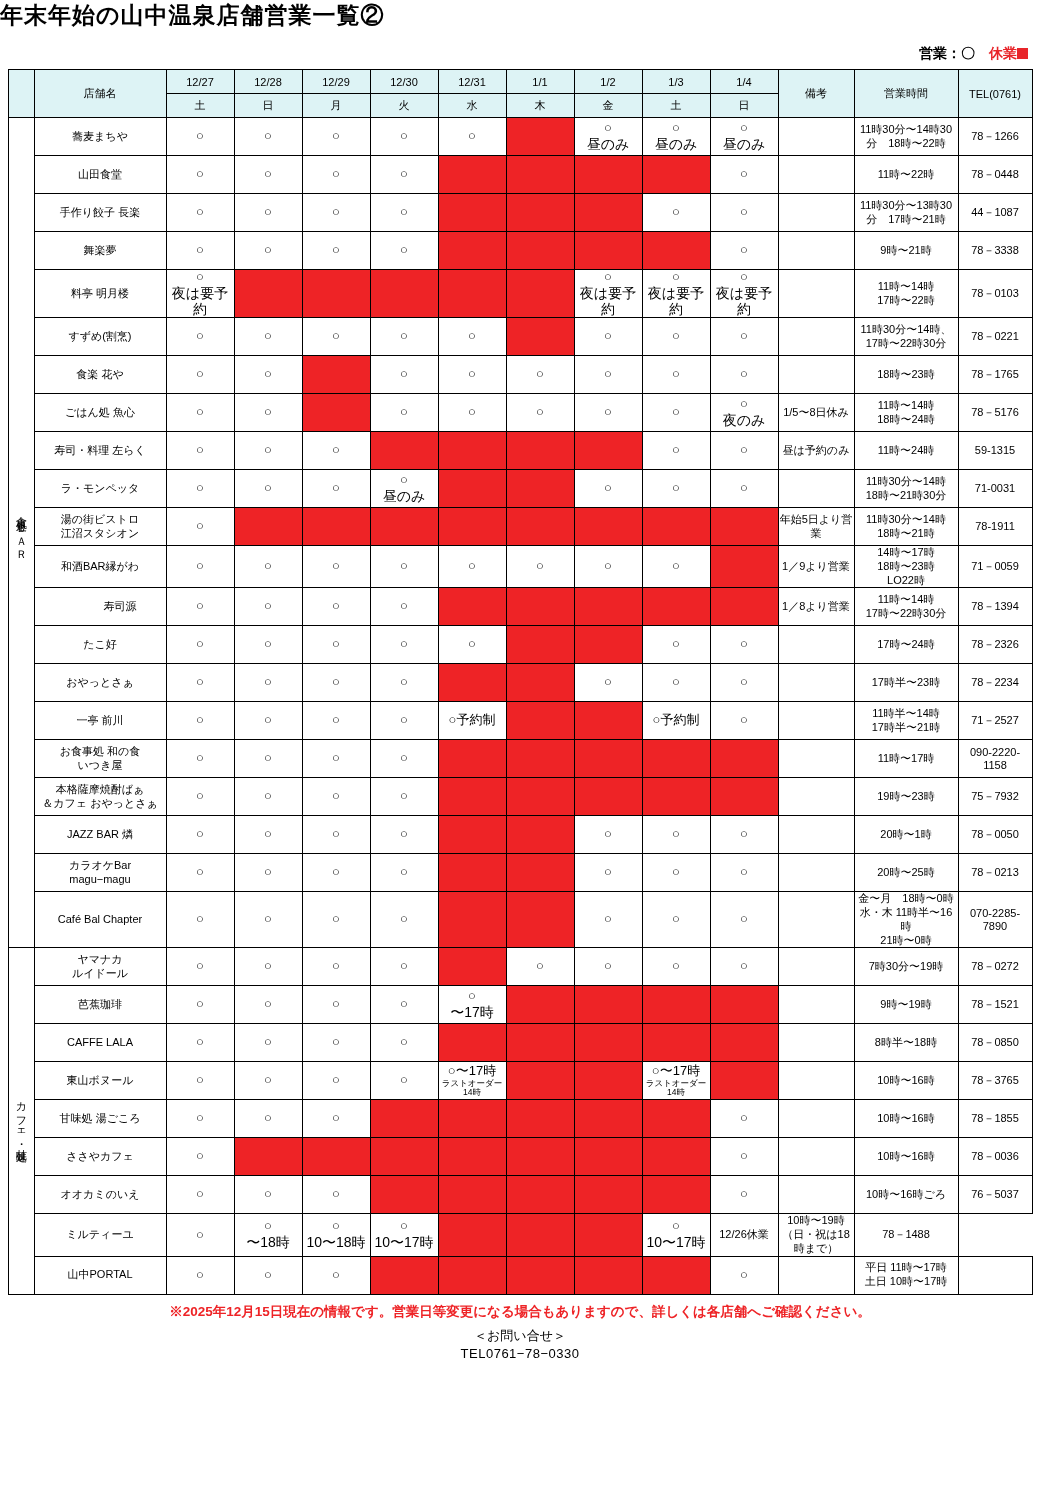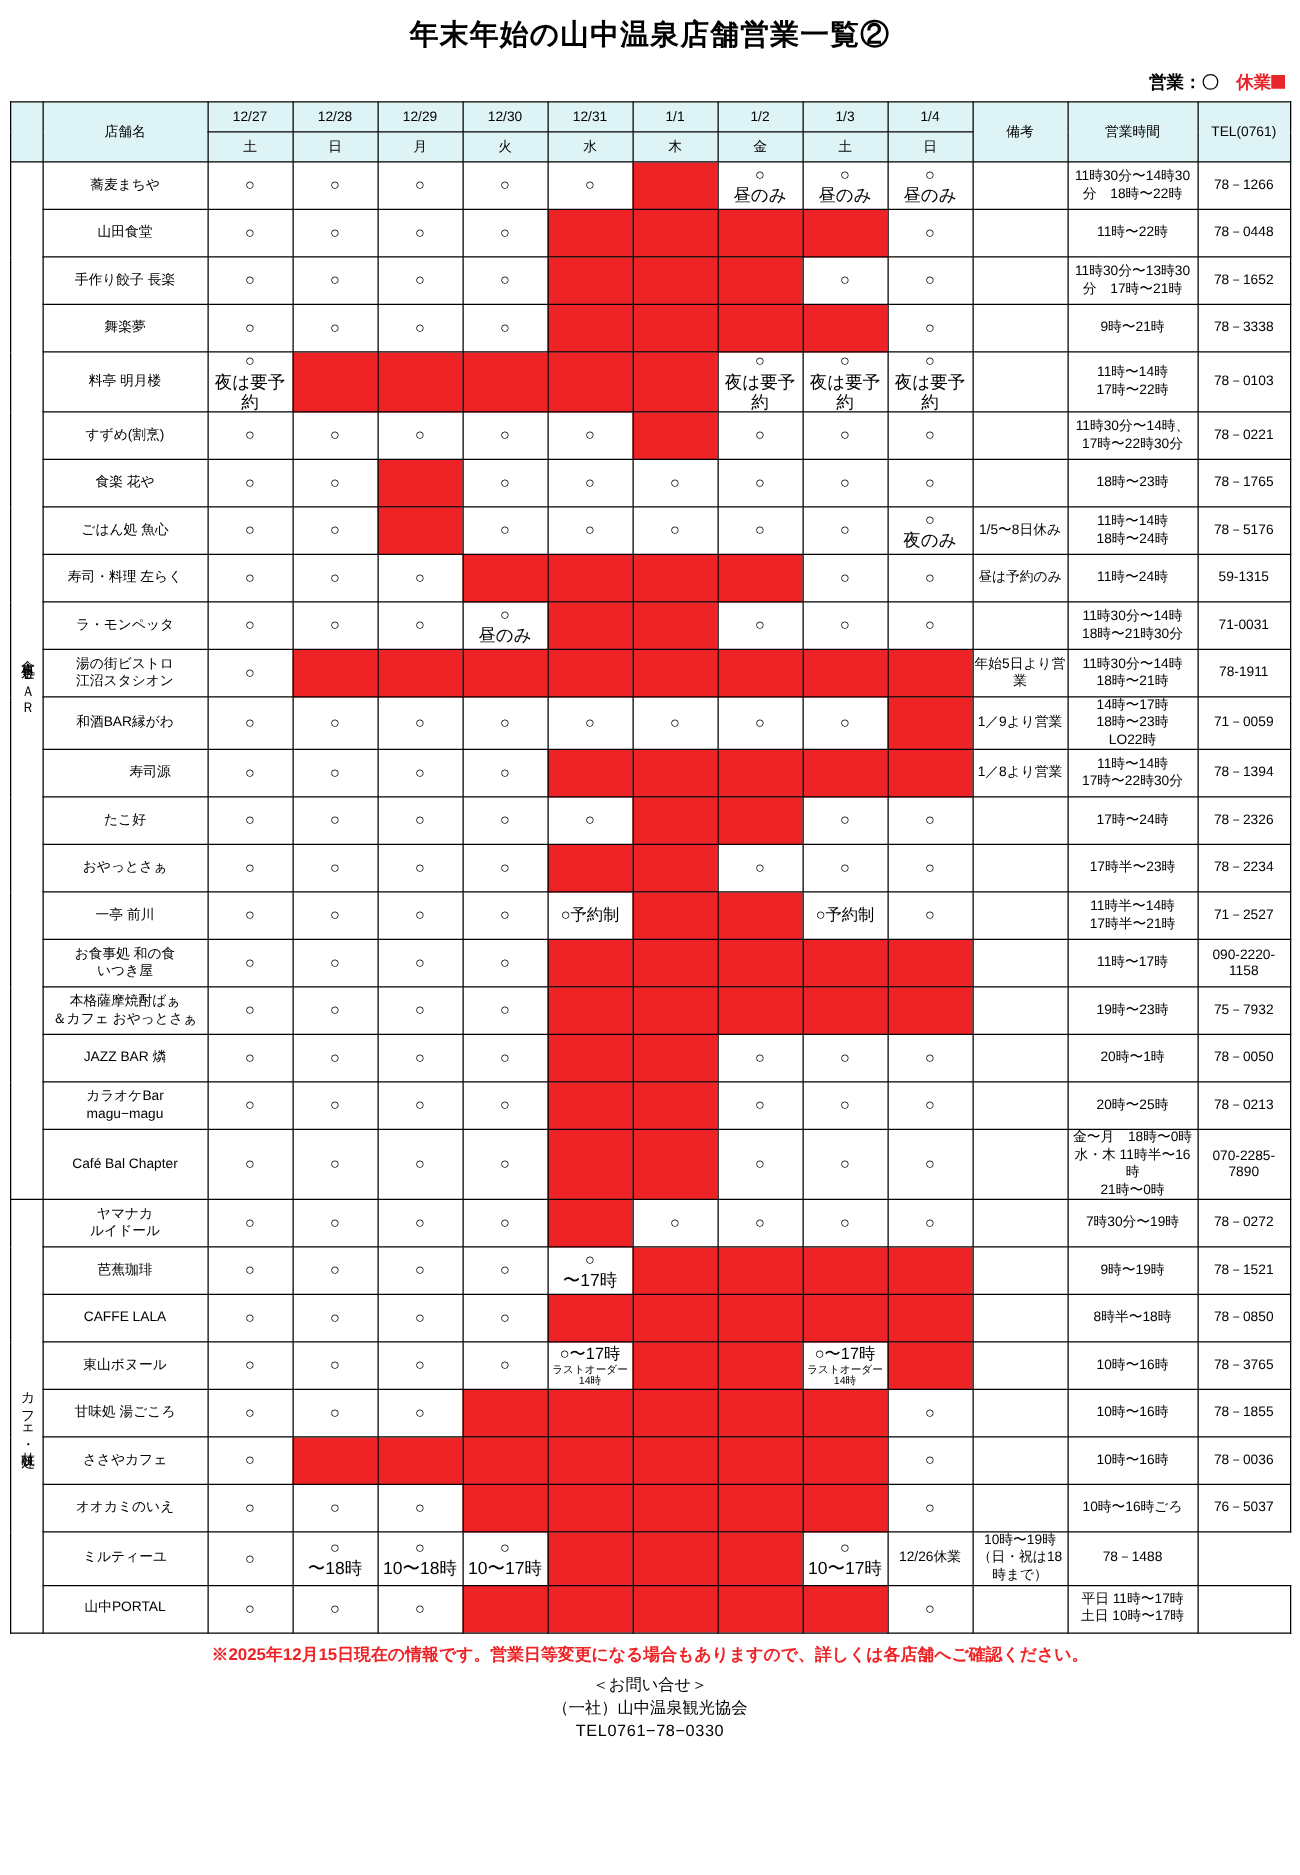--- a/index.html
+++ b/index.html
@@ -7,25 +7,23 @@
     margin: 0;
     width: 1040px;
     height: 1500px;
     background: #ffffff;
     font-family: "Liberation Sans", sans-serif;
     color: #000;
   }
   .page { position: relative; width: 1040px; height: 1500px; padding: 0; }
 
   .title {
-    text-align: center;
     font-size: 23px;
     font-weight: bold;
     letter-spacing: 1px;
-    padding-top: 12px;
   }
   .legend {
     text-align: right;
     padding-right: 12px;
     padding-top: 14px;
     font-size: 14px;
     font-weight: bold;
   }
   .legend .open-lbl { color: #000; }
   .legend .closed-lbl { color: #e8252a; margin-left: 10px; }
@@ -193,21 +191,21 @@
           <td class="open"><span class="mark">○</span></td>
           <td class="open"><span class="mark">○</span></td>
           <td class="open"><span class="mark">○</span></td>
           <td class="closed"></td>
           <td class="closed"></td>
           <td class="closed"></td>
           <td class="open"><span class="mark">○</span></td>
           <td class="open"><span class="mark">○</span></td>
           <td class="note"></td>
           <td class="hours">11時30分〜13時30分　17時〜21時</td>
-          <td class="tel">78－1652</td>
+          <td class="tel">44－1087</td>
         </tr>
         <tr>
           <td class="shop" style="height: 38px;">舞楽夢</td>
           <td class="open"><span class="mark">○</span></td>
           <td class="open"><span class="mark">○</span></td>
           <td class="open"><span class="mark">○</span></td>
           <td class="open"><span class="mark">○</span></td>
           <td class="closed"></td>
           <td class="closed"></td>
           <td class="closed"></td>
@@ -607,17 +605,16 @@
           <td class="hours">平日 11時〜17時<br>土日 10時〜17時</td>
           <td class="tel"></td>
         </tr>
       </tbody>
   </table>
 
   <div class="footnote">※2025年12月15日現在の情報です。営業日等変更になる場合もありますので、詳しくは各店舗へご確認ください。</div>
 
   <div class="contact">
     <div>＜お問い合せ＞</div>
-    <div>（一社）山中温泉観光協会</div>
     <div class="tel-line">TEL0761−78−0330</div>
   </div>
 
 </div>
 
 </body></html>

